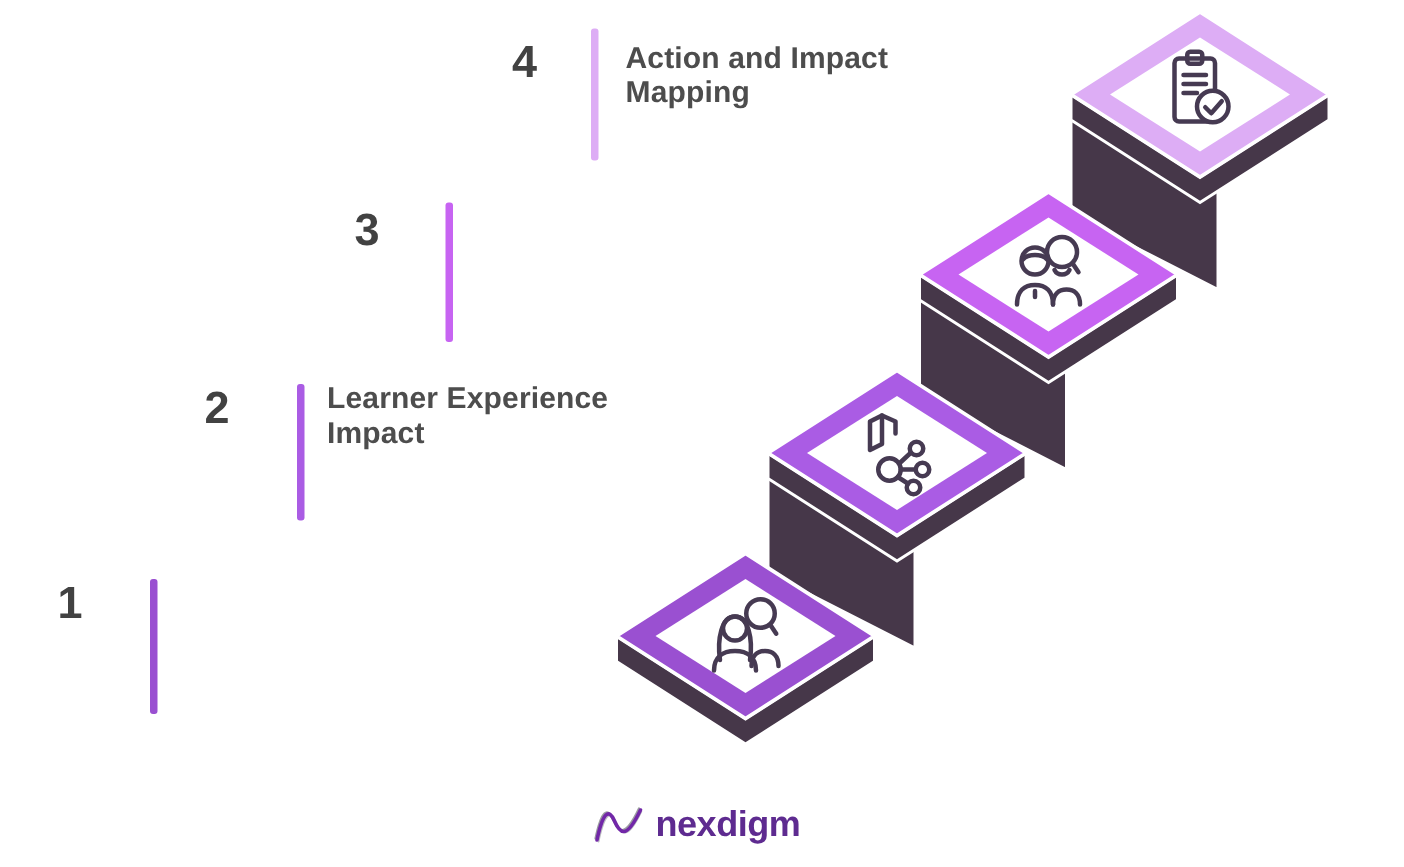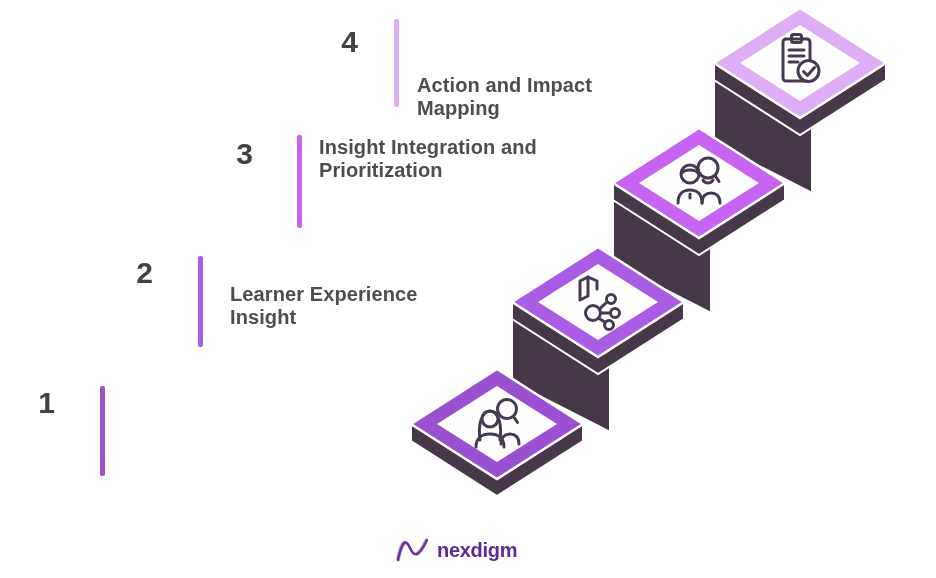--- a/index.html
+++ b/index.html
@@ -16,47 +16,43 @@
   }
   .step-label{
     position:absolute;font-size:20px;font-weight:bold;color:#4d4d4d;
     line-height:23px;letter-spacing:0.1px;white-space:nowrap;
   }
   .stair-svg{position:absolute;left:0;top:0;}
   .face{stroke:#ffffff;stroke-width:2px;}
   .tile{stroke:#ffffff;stroke-width:2.5px;}
   .icon-g{fill:none;stroke-width:3;stroke-linecap:round;stroke-linejoin:round;}
   .logo{position:absolute;left:394px;top:534px;display:flex;align-items:center;gap:7px;}
-  .logo-text{font-size:20px;font-weight:bold;letter-spacing:-0.3px;}
+  .logo-text{font-size:24px;font-weight:bold;letter-spacing:-0.3px;}
 </style>
 </head>
 <body>
 
 <div class="canvas">
 
   <div class="step-num" style="left:15px;top:388px;width:40px;">1</div>
   <div class="step-bar" style="left: 100px; top: 386px; height: 90px; background: rgb(154, 80, 209);"></div>
 
   <div class="step-num" style="left:113px;top:258px;width:40px;">2</div>
   <div class="step-bar" style="left: 198px; top: 256px; height: 91px; background: rgb(170, 92, 228);"></div>
-  <div class="step-label" style="left:230px;top:255px;margin-top:28px;">
+  <div class="step-label" style="left:218px;top:255px;">
     <div>Learner Experience</div>
-    <div>Insight</div>
+    <div>Impact</div>
   </div>
 
   <div class="step-num" style="left:213px;top:139px;width:40px;">3</div>
   <div class="step-bar" style="left: 297px; top: 135px; height: 93px; background: rgb(199, 100, 242);"></div>
-  <div class="step-label" style="left:319px;top:136px;">
-    <div>Insight Integration and</div>
-    <div>Prioritization</div>
-  </div>
 
   <div class="step-num" style="left:318px;top:27px;width:40px;">4</div>
   <div class="step-bar" style="left: 394px; top: 19px; height: 88px; background: rgb(221, 173, 245);"></div>
-  <div class="step-label" style="left:417px;top:28px;margin-top:46px;">
+  <div class="step-label" style="left:417px;top:28px;">
     <div>Action and Impact</div>
     <div>Mapping</div>
   </div>
 
   <svg class="stair-svg" width="936" height="578" viewBox="0 0 936 578">
 
     <g>
       <polygon class="face" points="714,65 800,120 812,113 812,193 714,143" style="fill: rgb(70, 55, 73);"></polygon>
       <polygon class="face" points="714,63 800,118 886,63 886,80 800,135 714,80" style="fill: rgb(70, 55, 73);"></polygon>
       <polygon class="tile" points="800,8 886,63 800,118 714,63" style="fill: rgb(221, 173, 245);"></polygon>

